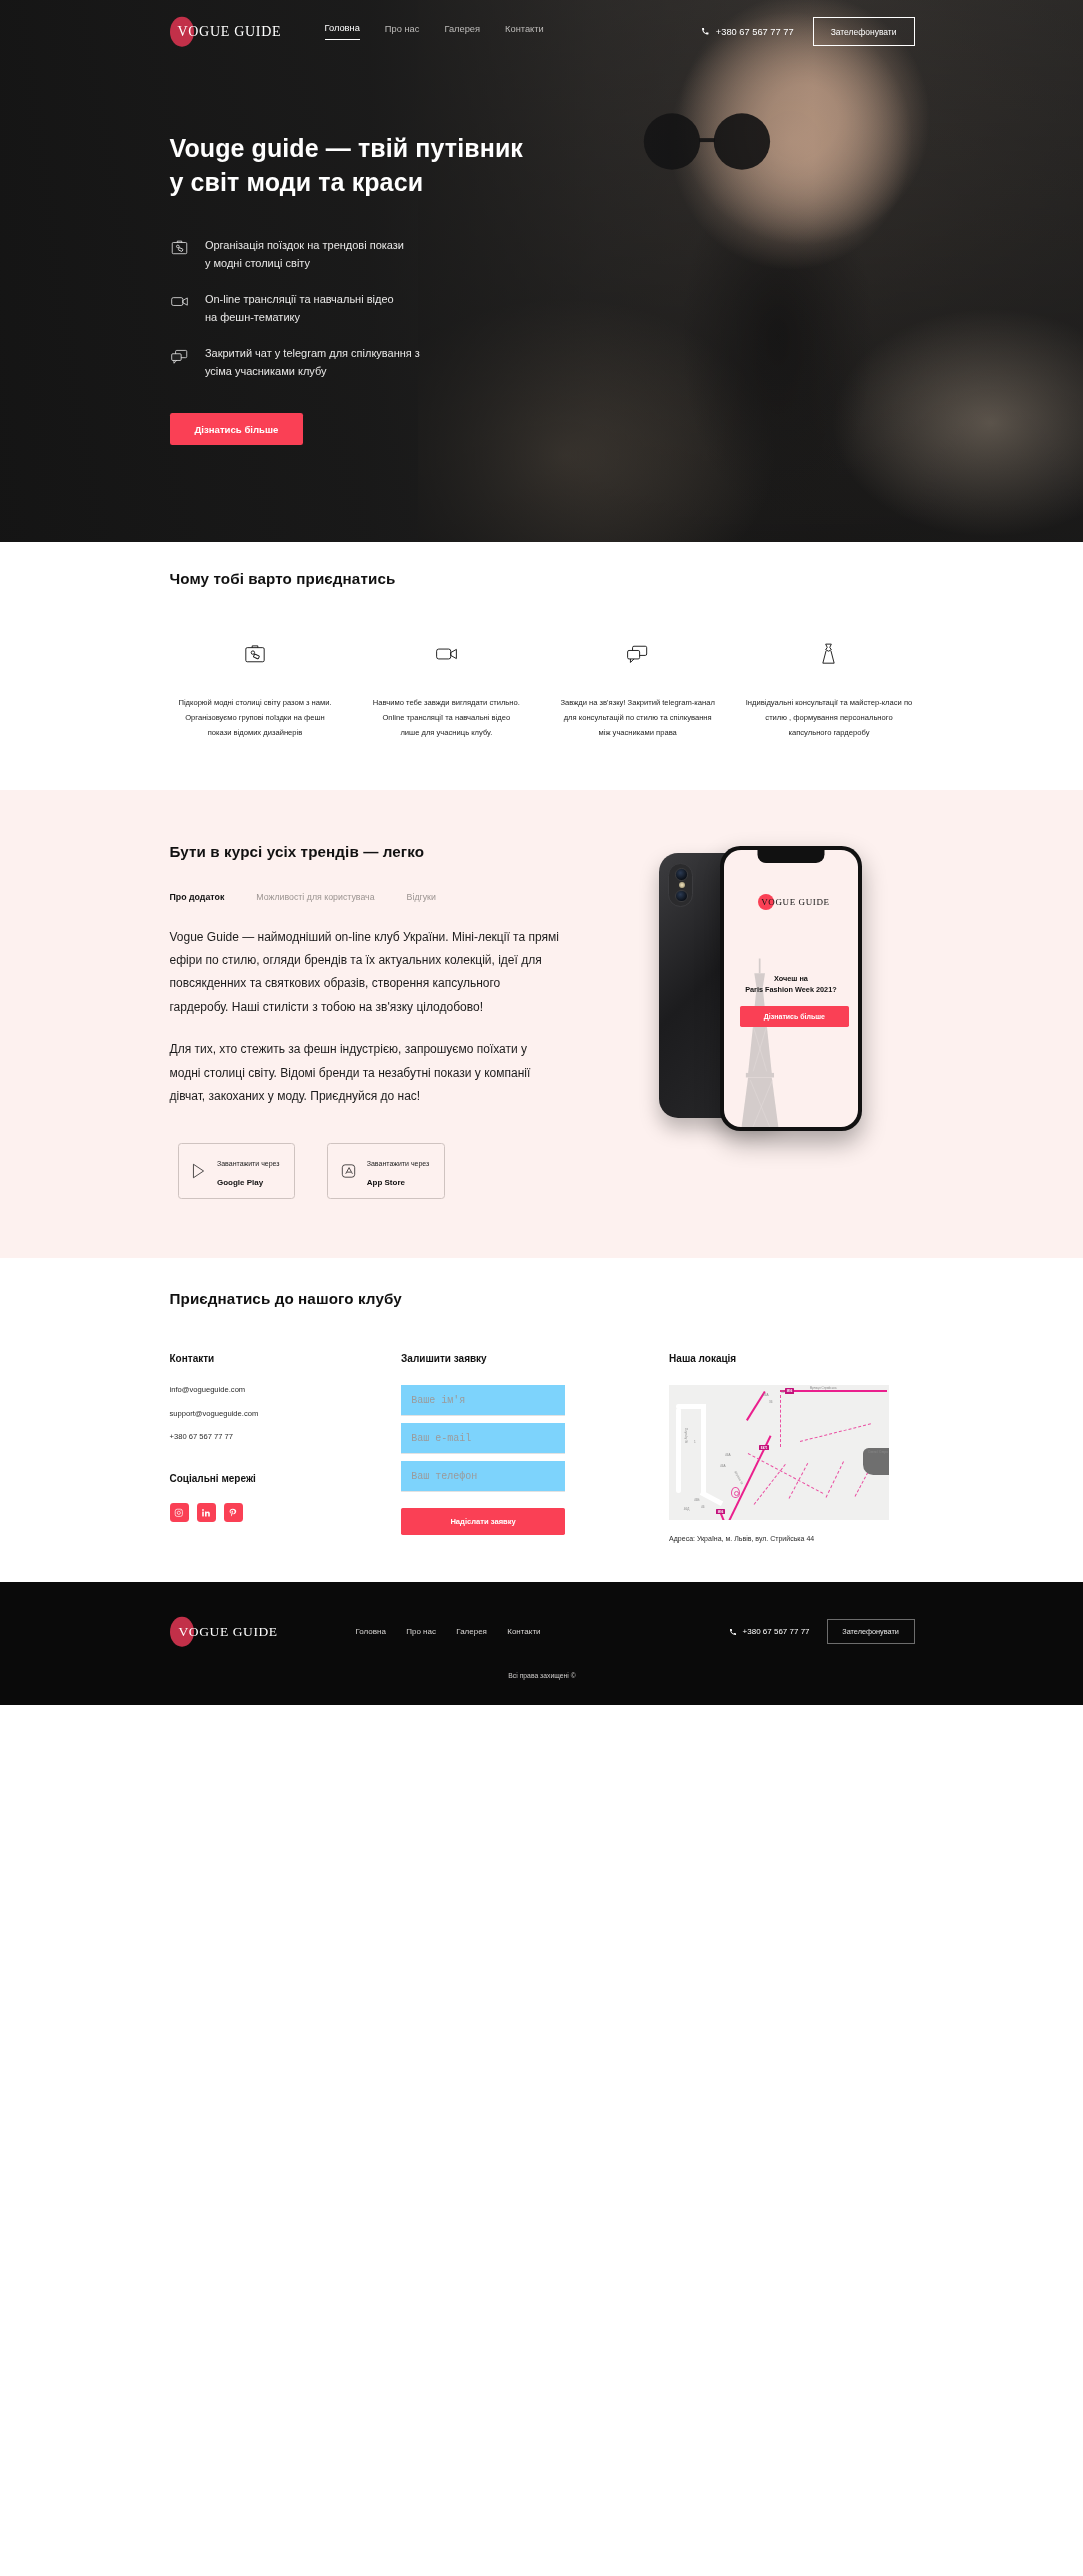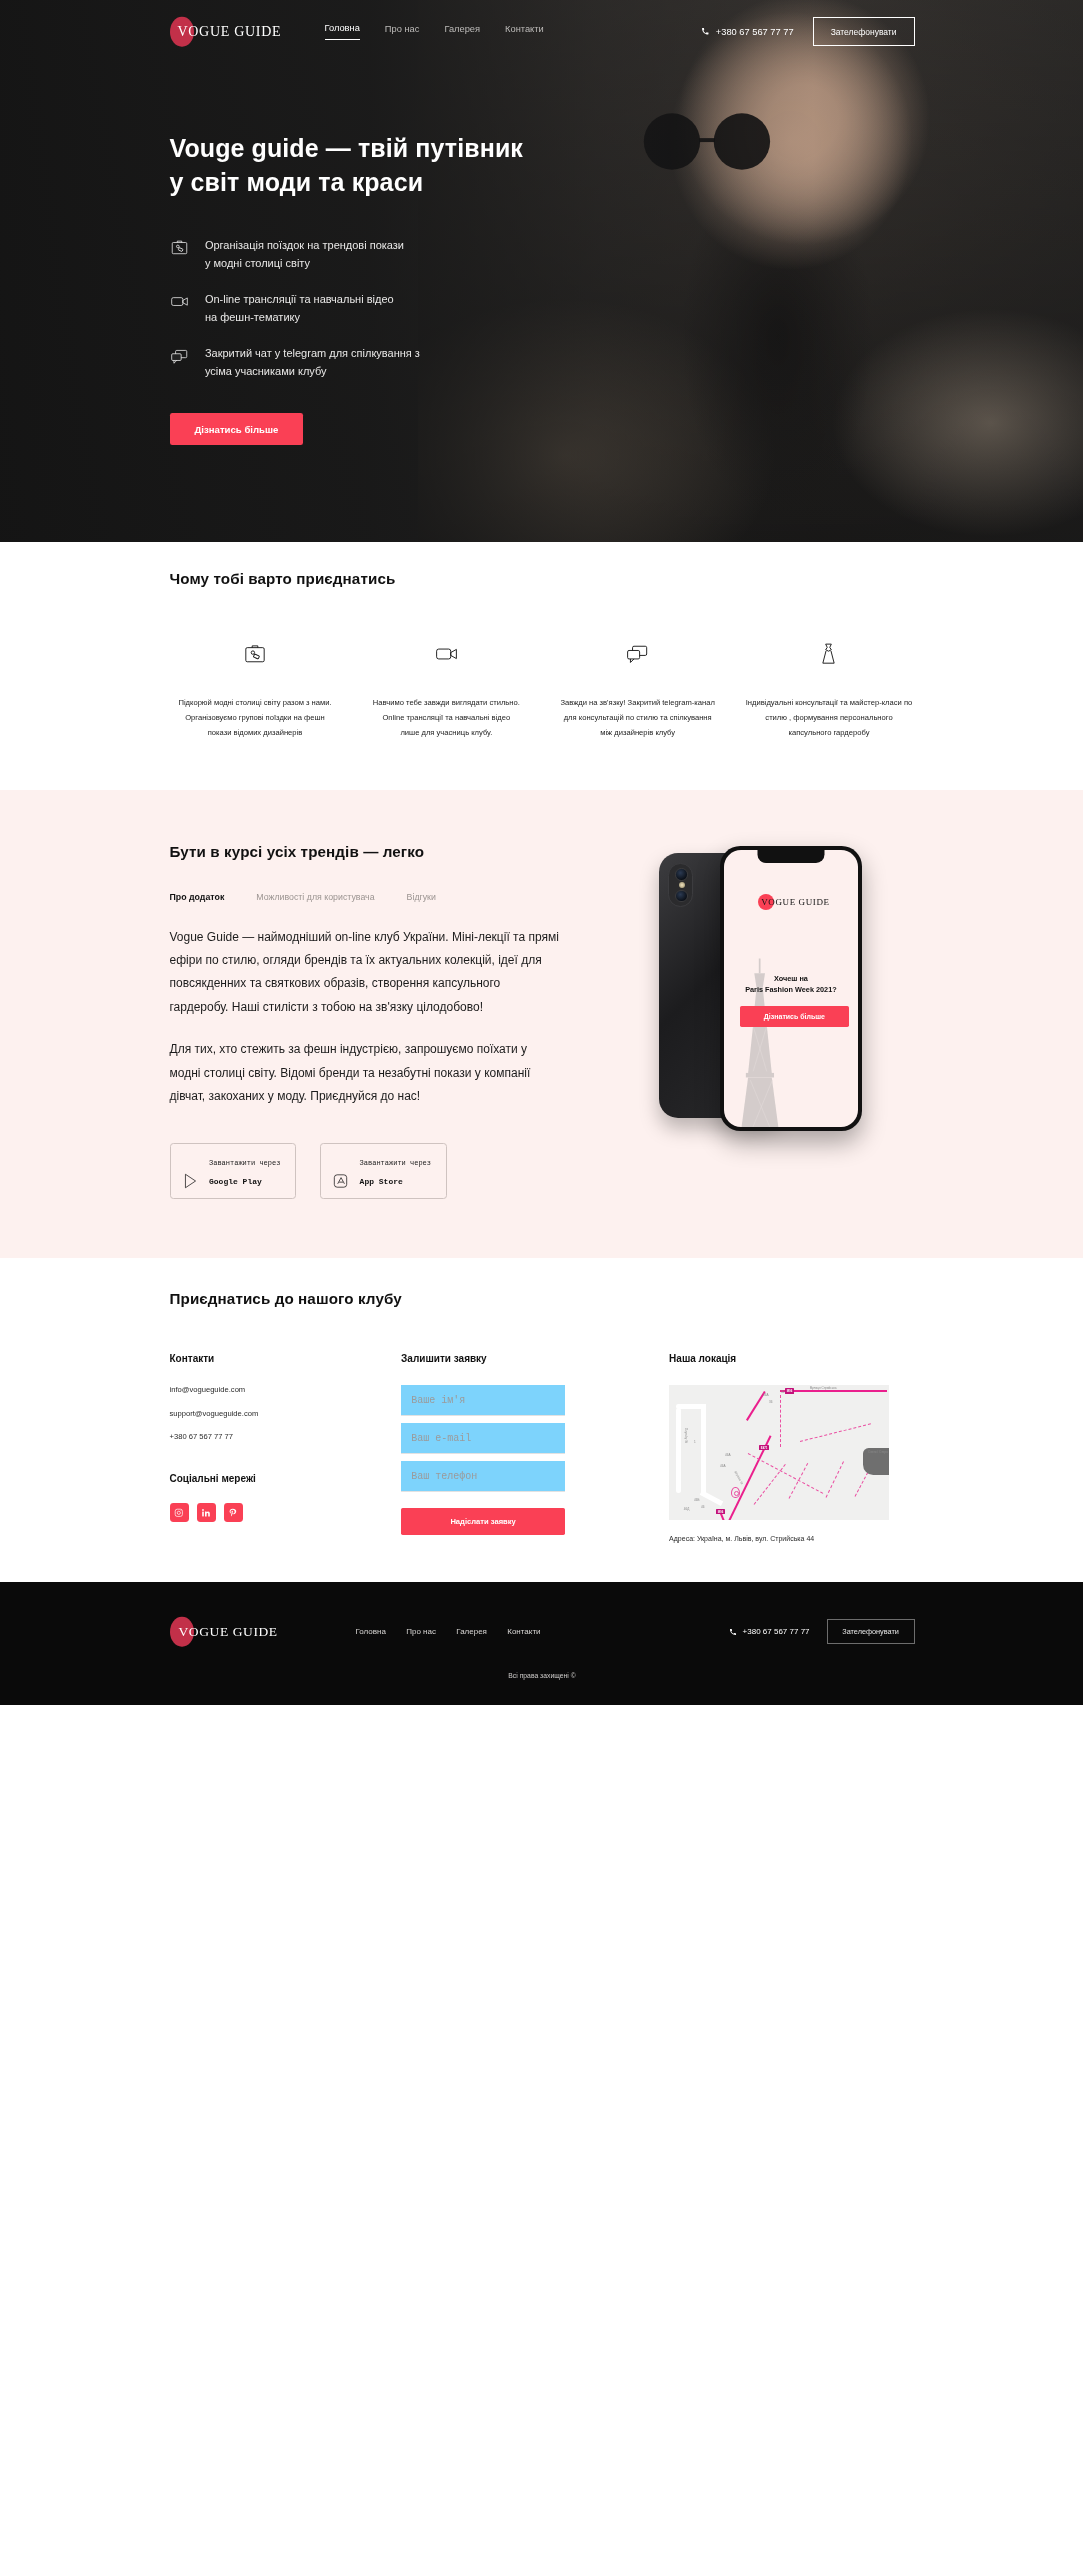--- a/index.html
+++ b/index.html
@@ -98,23 +98,24 @@
   .app { background:#fdf1ef; padding:53px 0 59px; }
   .app-row { display:flex; align-items:flex-start; gap:22.6px; }
   .app-left { width:446px; }
   .app-tabs { margin-top:32px; display:flex; align-items:center; gap:32px; }
   .app-tab { font-size:8.8px; color:#9b9491; cursor:pointer; white-space:nowrap; }
   .app-tab.active { color:#111; font-weight:700; }
   .app-p { margin-top:24px; font-size:12px; line-height:1.95; color:#1c1c1c; max-width:390px; }
   .app-p + .app-p { margin-top:19px; }
   .store-row { margin-top:35px; display:flex; gap:24px; }
   .store-btn {
-    display:flex; align-items:flex-end; gap:10.2px; border:0.7px solid #cfc3c0;
+    display:flex; align-items:center; gap:10.2px; border:0.7px solid #cfc3c0;
     border-radius:3.4px; padding:7.3px 14.7px 7.3px 11.3px; background:transparent; cursor:pointer;
-    font-family:Liberation Mono, monospace;
+    font-family:Liberation Sans, sans-serif;
+    margin-left:8px;
   }
   .store-lines { text-align:left; line-height:1.45; }
   .store-small { font-size:7px; color:#1c1c1c; }
   .store-big { font-size:8px; font-weight:700; color:#111; }
 
   
   .phone-area { position:relative; width:316px; height:316px; margin-left:auto; }
   .phone-back {
     position:absolute; left:44px; top:10.2px; width:124px; height:265px;
     border-radius:19px; background:linear-gradient(135deg,#3d3d40,#1c1c1e 45%,#2a2a2c);
@@ -372,21 +373,21 @@
           <div class="ben-ico">
             <svg width="25" height="22.6" viewBox="0 0 34 32" fill="none" stroke="#111" stroke-width="1.3">
               <rect x="10" y="6" width="20" height="13" rx="2"></rect>
               <rect x="3" y="12" width="17" height="12" rx="2" fill="#fff"></rect>
               <path d="M7 24v5l5-5"></path>
             </svg>
           </div>
           <div class="ben-txt">
             <span>Завжди на зв'язку! Закритий telegram-канал</span><br>
             <span>для консультацій по стилю та спілкування</span><br>
-            <span>між дизайнерів клубу</span>
+            <span>між учасниками права</span>
           </div>
         </div>
 
         <div class="ben-col">
           <div class="ben-ico">
             <svg width="19" height="24" viewBox="0 0 26 34" fill="none" stroke="#111" stroke-width="1.3">
               <path d="M9 3h8l-2.2 4.6L17 11l-4 2-4-2 2.2-3.4z"></path>
               <path d="M9.5 12.6 5 30h16l-4.5-17.4"></path>
             </svg>
           </div>

